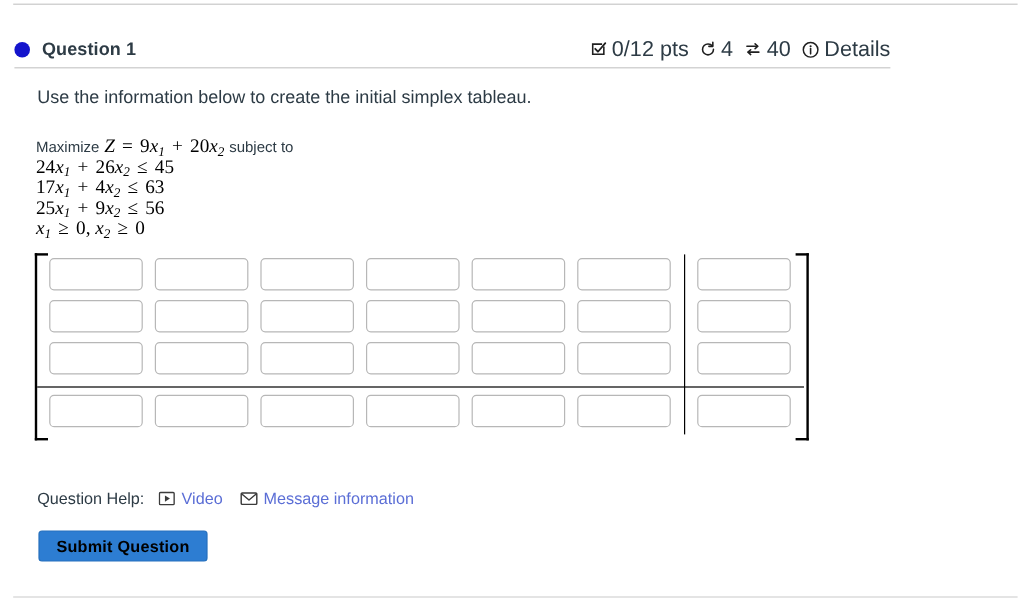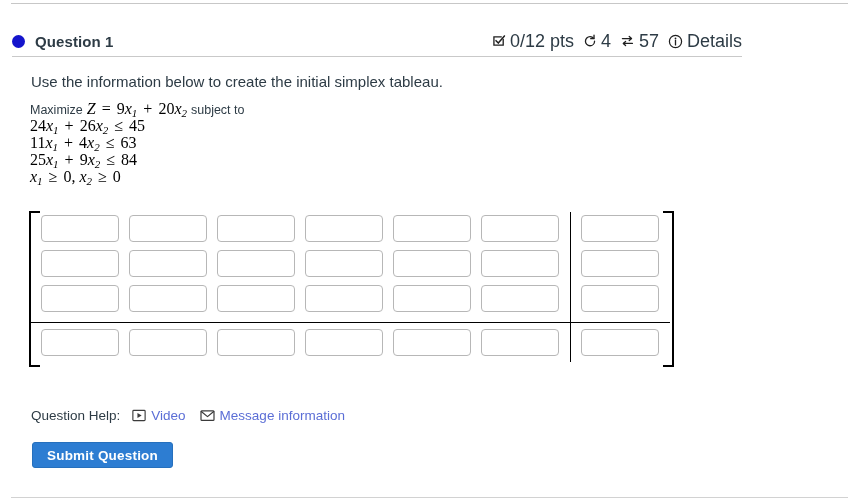--- a/index.html
+++ b/index.html
@@ -97,21 +97,21 @@
     position: absolute;
     left: 31px;
     top: 73px;
     font-size: 15px;
     color: #2d3b45;
   }
 
   .math-block {
     position: absolute;
     left: 30px;
-    top: 100px;
+    top: 114px;
     font-family: "Liberation Serif", serif;
     color: #000000;
     line-height: 17px;
   }
   .math-line {
     white-space: nowrap;
     height: 17px;
   }
   .mtxt {
     font-family: "Liberation Sans", sans-serif;
@@ -230,21 +230,21 @@
 
   .submit-btn {
     position: absolute;
     left: 32px;
     top: 442px;
     height: 26px;
     padding: 0 14px;
     background: #2d7dd2;
     border: 1px solid #2670bd;
     border-radius: 3px;
-    color: #ffffff;
+    color: #000000;
     font-family: "Liberation Sans", sans-serif;
     font-size: 13.5px;
     font-weight: bold;
     cursor: pointer;
     letter-spacing: .2px;
   }
 </style>
 </head>
 <body>
 
@@ -281,21 +281,21 @@
 
     <span class="meta-group">
       <span class="ico">
         <svg width="15" height="14" viewBox="0 0 16 16">
           <path d="M2.2 5.2 H12.2" stroke="#1f1f1f" stroke-width="1.5" fill="none" stroke-linecap="round"></path>
           <path d="M10.0 2.9 L12.6 5.2 L10.0 7.5" stroke="#1f1f1f" stroke-width="1.5" fill="none" stroke-linecap="round" stroke-linejoin="round"></path>
           <path d="M13.6 10.8 H3.6" stroke="#1f1f1f" stroke-width="1.5" fill="none" stroke-linecap="round"></path>
           <path d="M5.8 8.5 L3.2 10.8 L5.8 13.1" stroke="#1f1f1f" stroke-width="1.5" fill="none" stroke-linecap="round" stroke-linejoin="round"></path>
         </svg>
       </span>
-      <span>57</span>
+      <span>40</span>
     </span>
 
     <span class="meta-group">
       <span class="ico">
         <svg width="15" height="15" viewBox="0 0 16 16">
           <circle cx="8" cy="8" r="6.5" stroke="#1f1f1f" stroke-width="1.3" fill="none"></circle>
           <circle cx="8" cy="4.8" r="0.95" fill="#1f1f1f"></circle>
           <path d="M8 6.9 V11.6" stroke="#1f1f1f" stroke-width="1.4" stroke-linecap="round"></path>
         </svg>
       </span>
@@ -322,33 +322,33 @@
 
   <div class="math-line">
     <span class="mn">24</span><span class="mi">x</span><span class="msub">1</span>
     <span class="mo">+</span>
     <span class="mn">26</span><span class="mi">x</span><span class="msub">2</span>
     <span class="mo">≤</span>
     <span class="mn">45</span>
   </div>
 
   <div class="math-line">
-    <span class="mn">11</span><span class="mi">x</span><span class="msub">1</span>
+    <span class="mn">17</span><span class="mi">x</span><span class="msub">1</span>
     <span class="mo">+</span>
     <span class="mn">4</span><span class="mi">x</span><span class="msub">2</span>
     <span class="mo">≤</span>
     <span class="mn">63</span>
   </div>
 
   <div class="math-line">
     <span class="mn">25</span><span class="mi">x</span><span class="msub">1</span>
     <span class="mo">+</span>
     <span class="mn">9</span><span class="mi">x</span><span class="msub">2</span>
     <span class="mo">≤</span>
-    <span class="mn">84</span>
+    <span class="mn">56</span>
   </div>
 
   <div class="math-line">
     <span class="mi">x</span><span class="msub">1</span>
     <span class="mo">≥</span>
     <span class="mn">0</span><span class="mn">,</span>
     <span class="mi">x</span><span class="msub">2</span>
     <span class="mo">≥</span>
     <span class="mn">0</span>
   </div>

